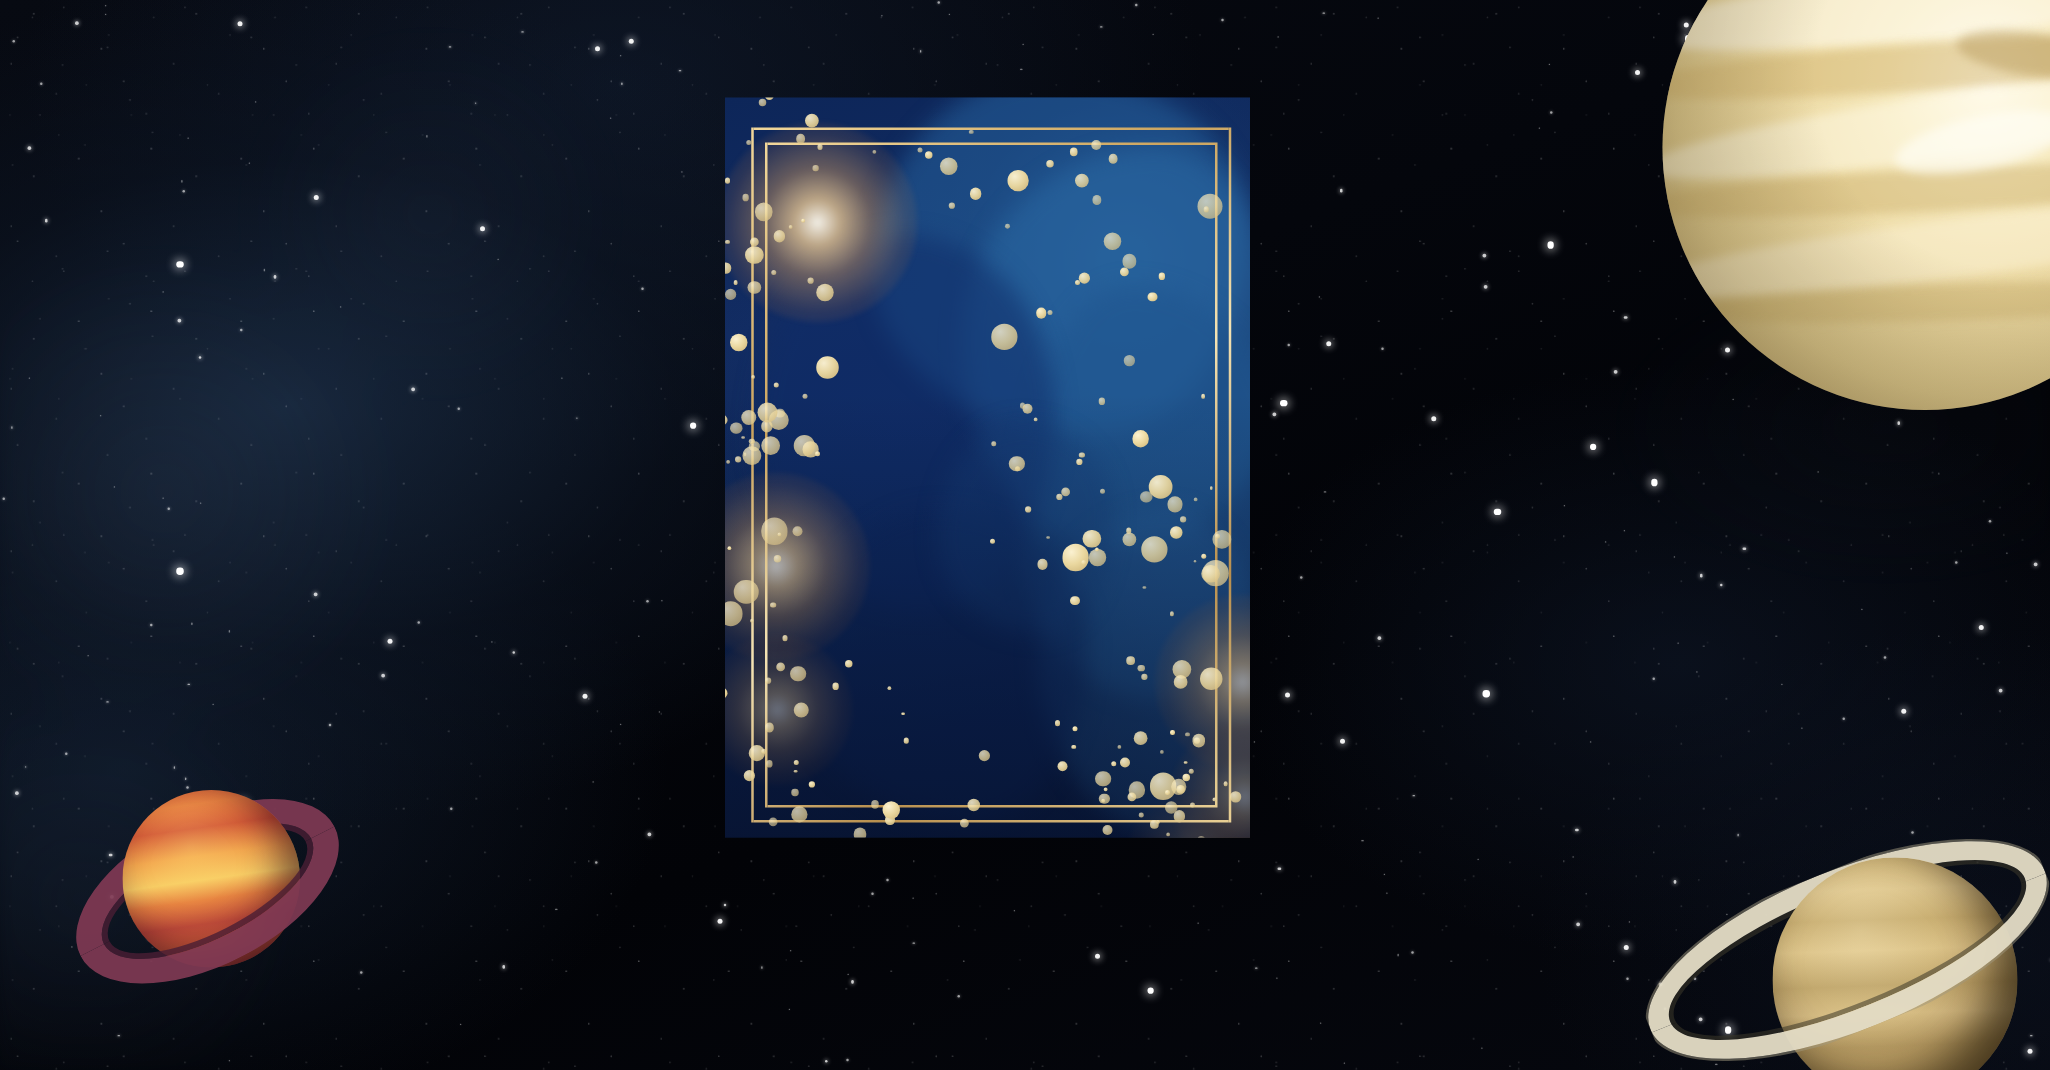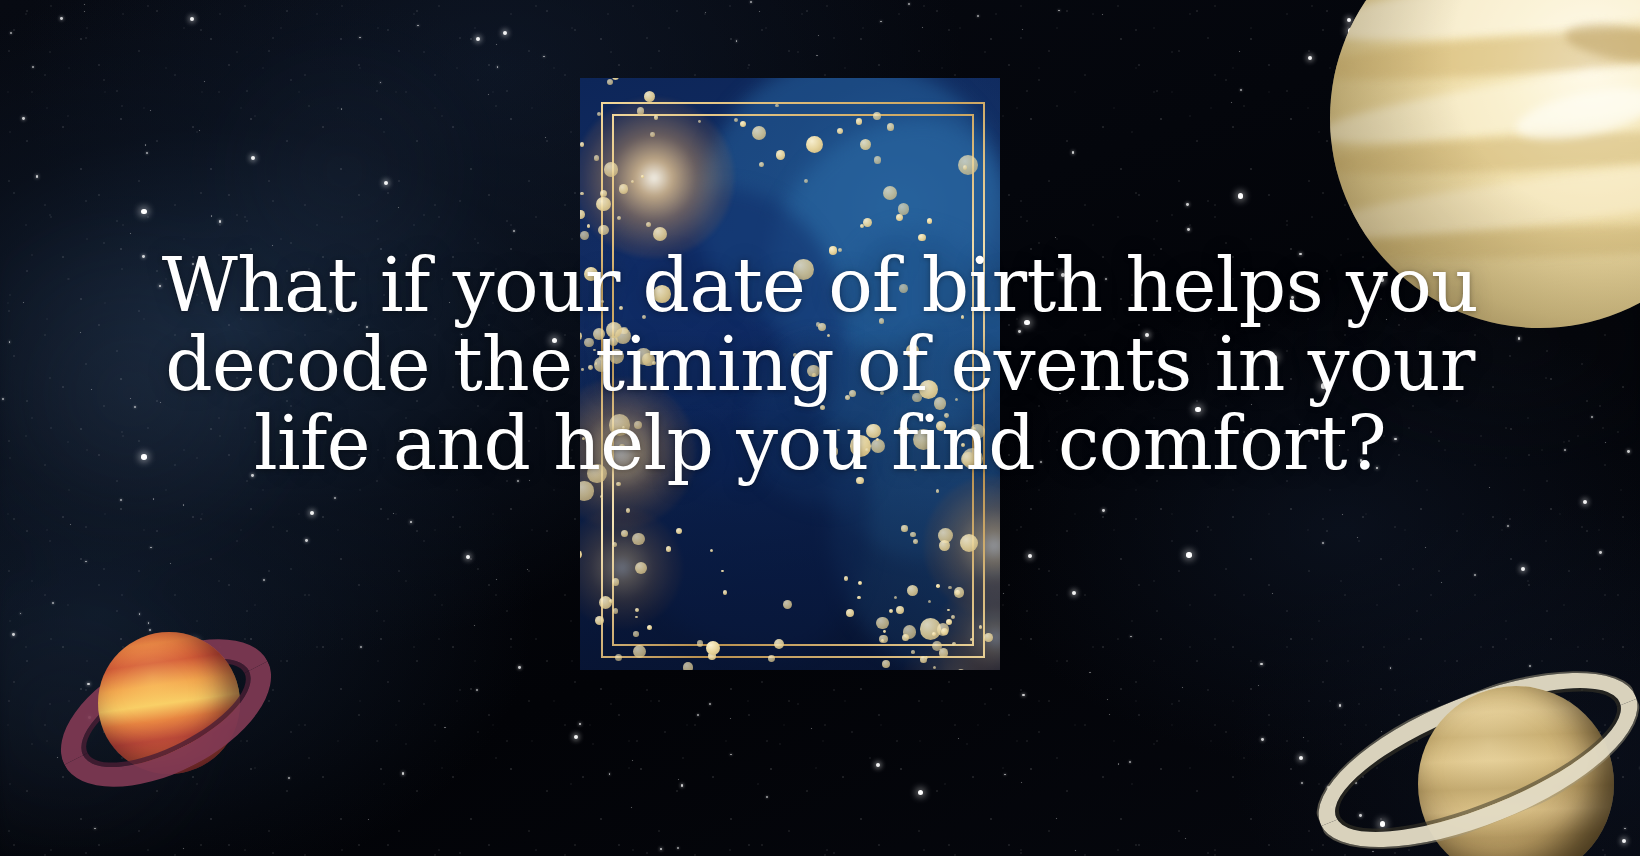--- a/index.html
+++ b/index.html
@@ -771,15 +771,14 @@
         <div class="speck" style="left:195.0px;top:25.6px;width:3.9px;height:3.9px;opacity:0.64;"></div>
         <div class="speck" style="left:195.8px;top:72.4px;width:9.2px;height:9.2px;opacity:0.94;"></div>
         <div class="speck" style="left:293.1px;top:34.3px;width:8.1px;height:8.1px;opacity:0.76;"></div>
         <div class="speck" style="left:256.6px;top:49.5px;width:6.8px;height:6.8px;opacity:0.91;"></div>
         <div class="speck" style="left:224.0px;top:101.1px;width:3.9px;height:3.9px;opacity:0.65;"></div>
         <div class="speck" style="left:118.3px;top:41.8px;width:2.8px;height:2.8px;opacity:0.64;"></div>
         <div class="speck" style="left:171.5px;top:48.1px;width:14.2px;height:14.2px;opacity:0.79;"></div>
       </div>
   </div>
 
-  <div id="quote">What if your date of birth helps you decode the timing of events in your life and help you find comfort?</div>
 
 </div>
 
 </body></html>

